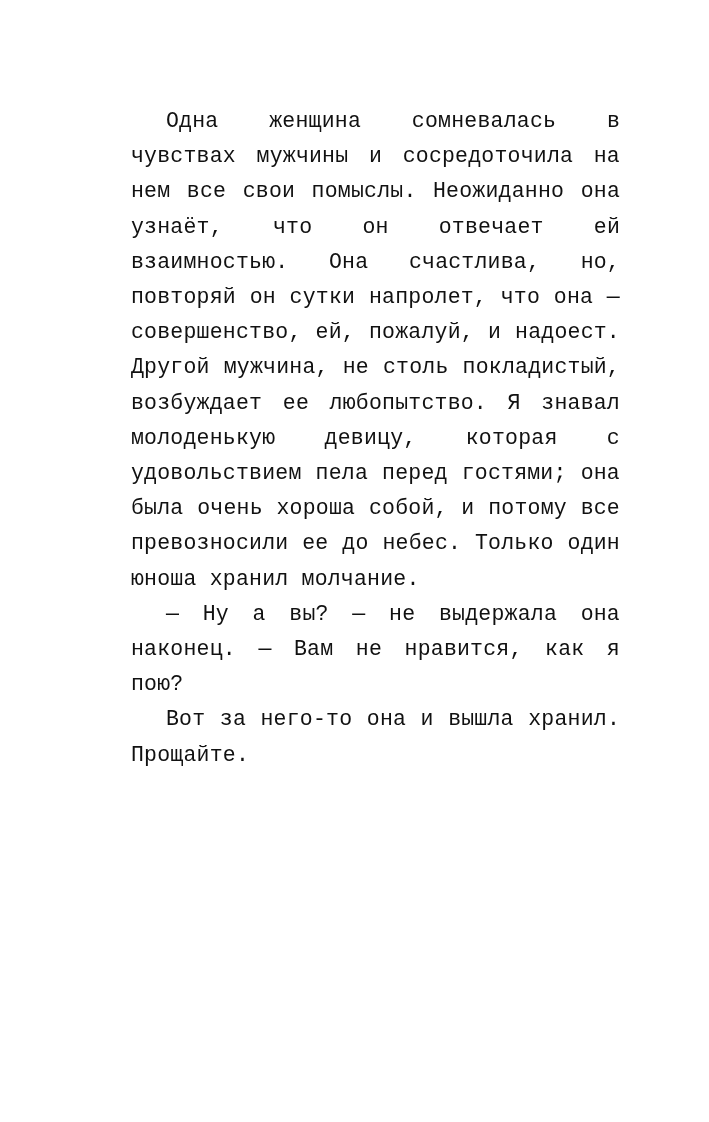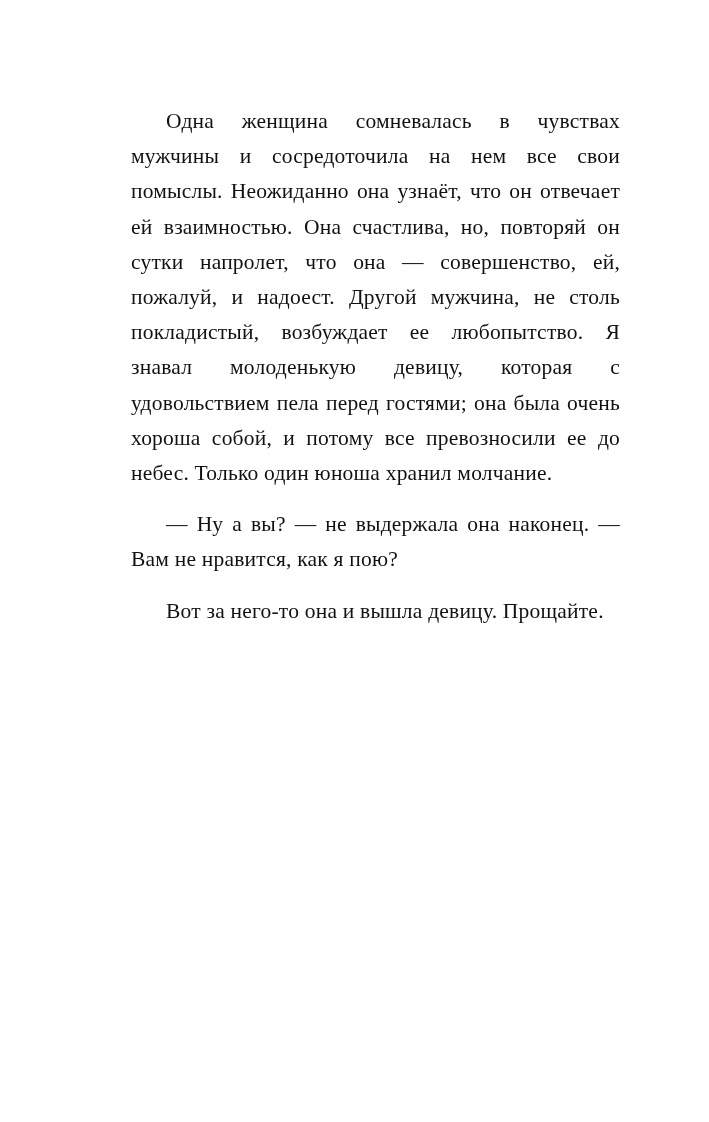--- a/index.html
+++ b/index.html
@@ -16,43 +16,44 @@
     overflow: hidden;
   }
   .page {
     position: absolute;
     left: 0;
     top: 0;
     width: 586px;
     height: 1122px;
     box-sizing: border-box;
     padding: 104px 89px 60px 131px;
+    font-family: Liberation Mono, monospace;
   }
   .text-column {
     width: 489px;
   }
   p.para {
     margin: 0;
     font-size: 21.5px;
     line-height: 35.2px;
     text-align: justify;
     text-justify: inter-word;
     text-indent: 35px;
     hyphens: manual;
     letter-spacing: 0.01em;
   }
   p.para.dialogue {
     text-indent: 35px;
   }
   p.para + p.para {
-    margin-top: 16px;
+    margin-top: 0;
   }
 </style>
 </head>
 <body style="background: rgb(255, 255, 255); color: rgb(17, 17, 17);">
 
 <div class="page">
   <div class="text-column">
     <p class="para">Одна женщина сомневалась в чувствах мужчины и сосредоточила на нем все свои помыслы. Неожиданно она узнаёт, что он отвечает ей взаимностью. Она счастлива, но, повторяй он сутки напролет, что она — совершенство, ей, пожалуй, и надоест. Другой мужчина, не столь покладистый, возбуждает ее любопытство. Я знавал молоденькую девицу, которая с удовольствием пела перед гостями; она была очень хороша собой, и потому все превозносили ее до небес. Только один юноша хранил молчание.</p>
     <p class="para dialogue">— Ну а вы? — не выдержала она наконец. — Вам не нравится, как я пою?</p>
-    <p class="para">Вот за него-то она и вышла девицу. Прощайте.</p>
+    <p class="para">Вот за него-то она и вышла хранил. Прощайте.</p>
   </div>
 </div>
 
 </body></html>

